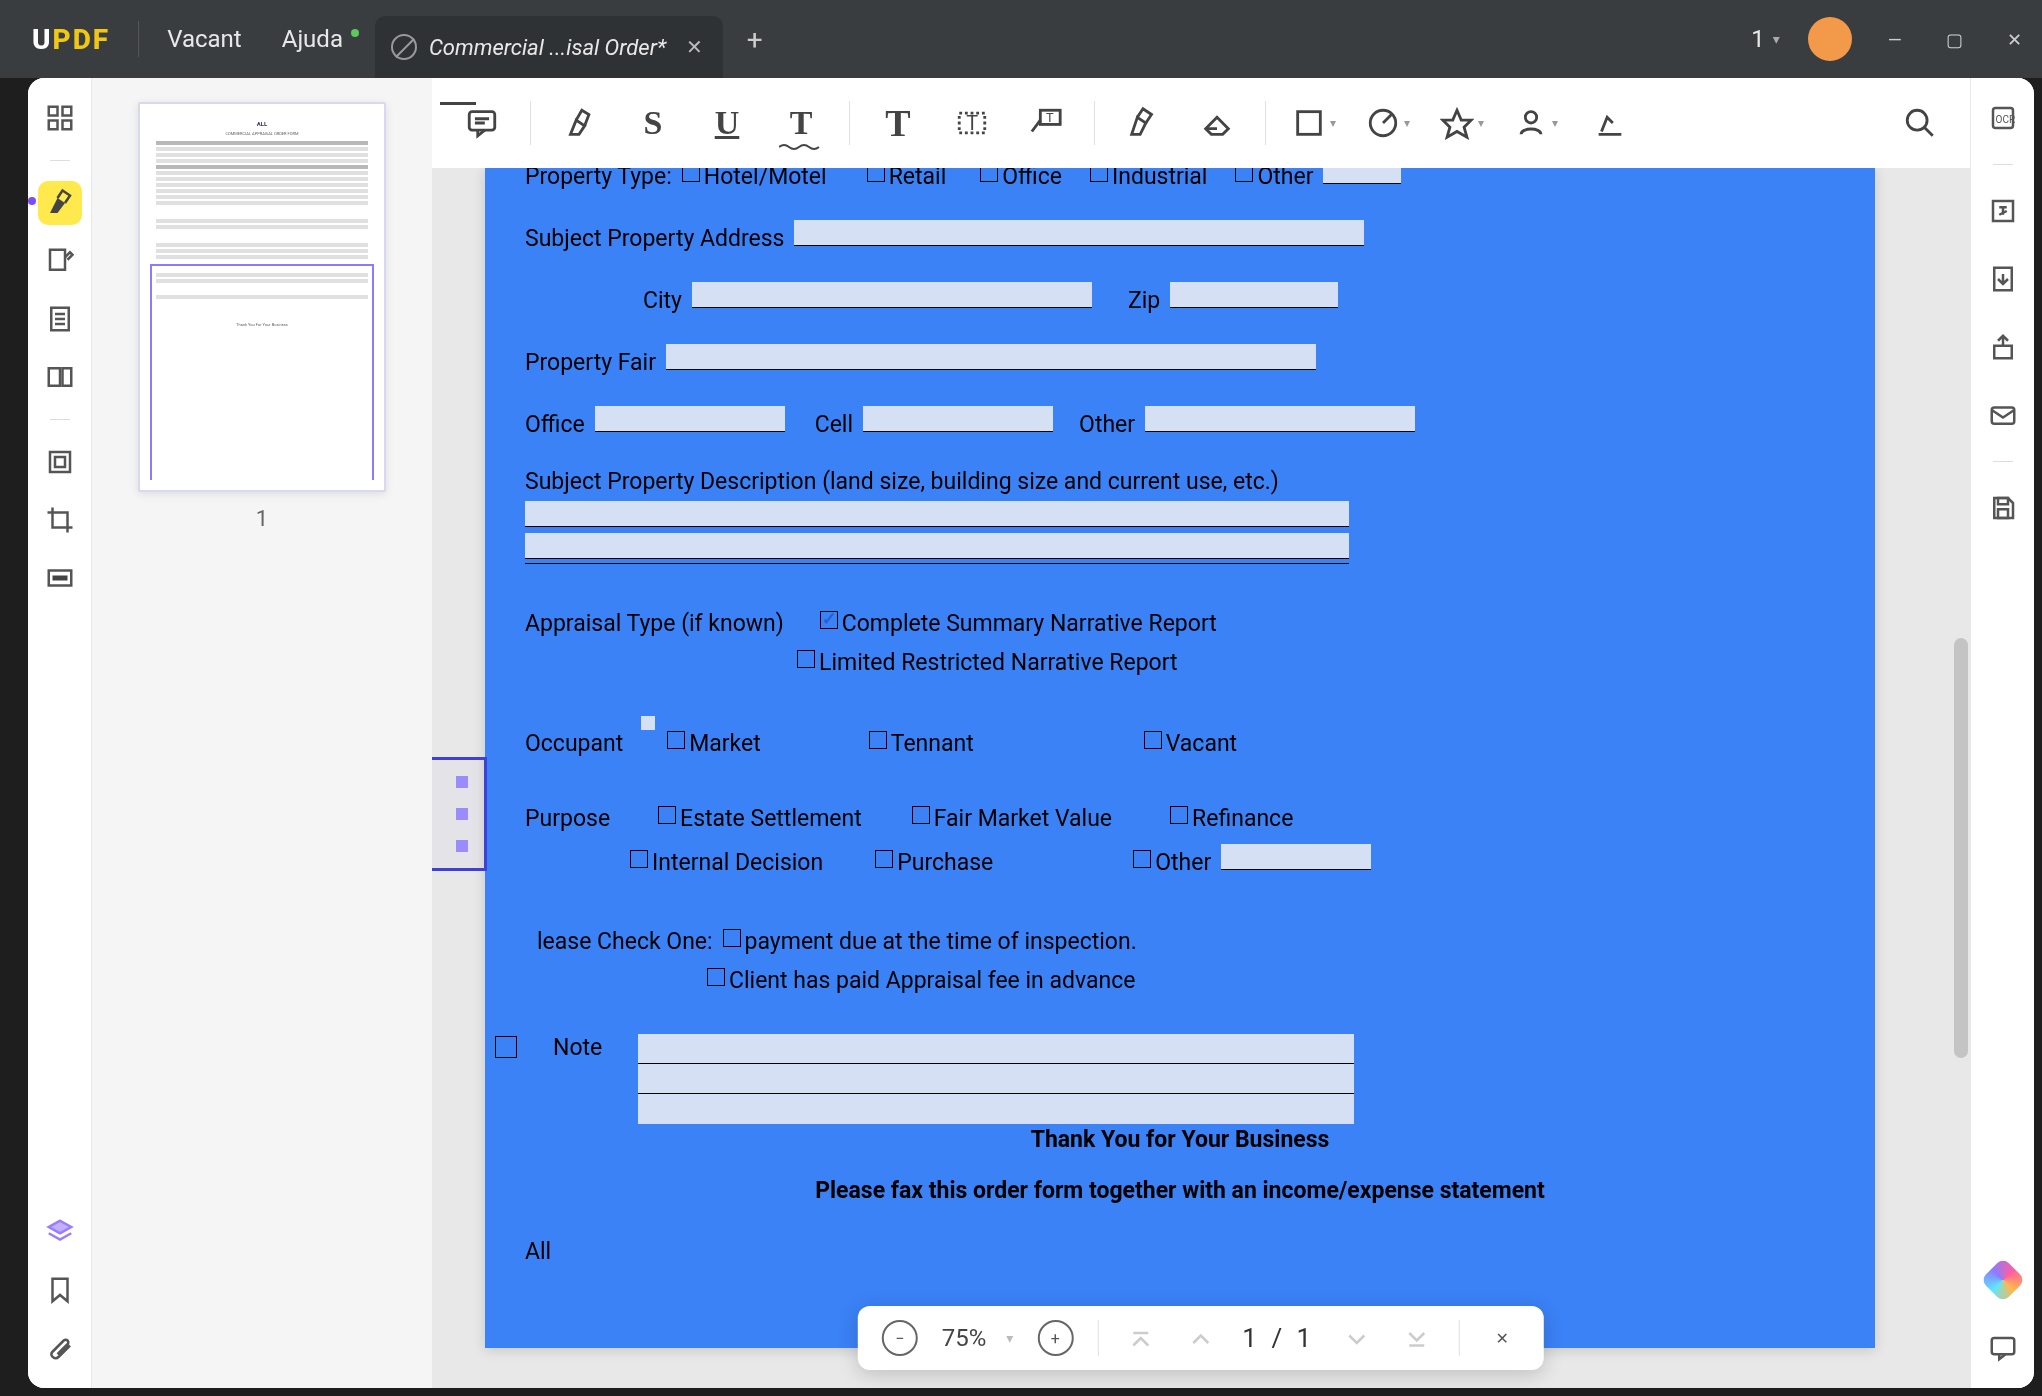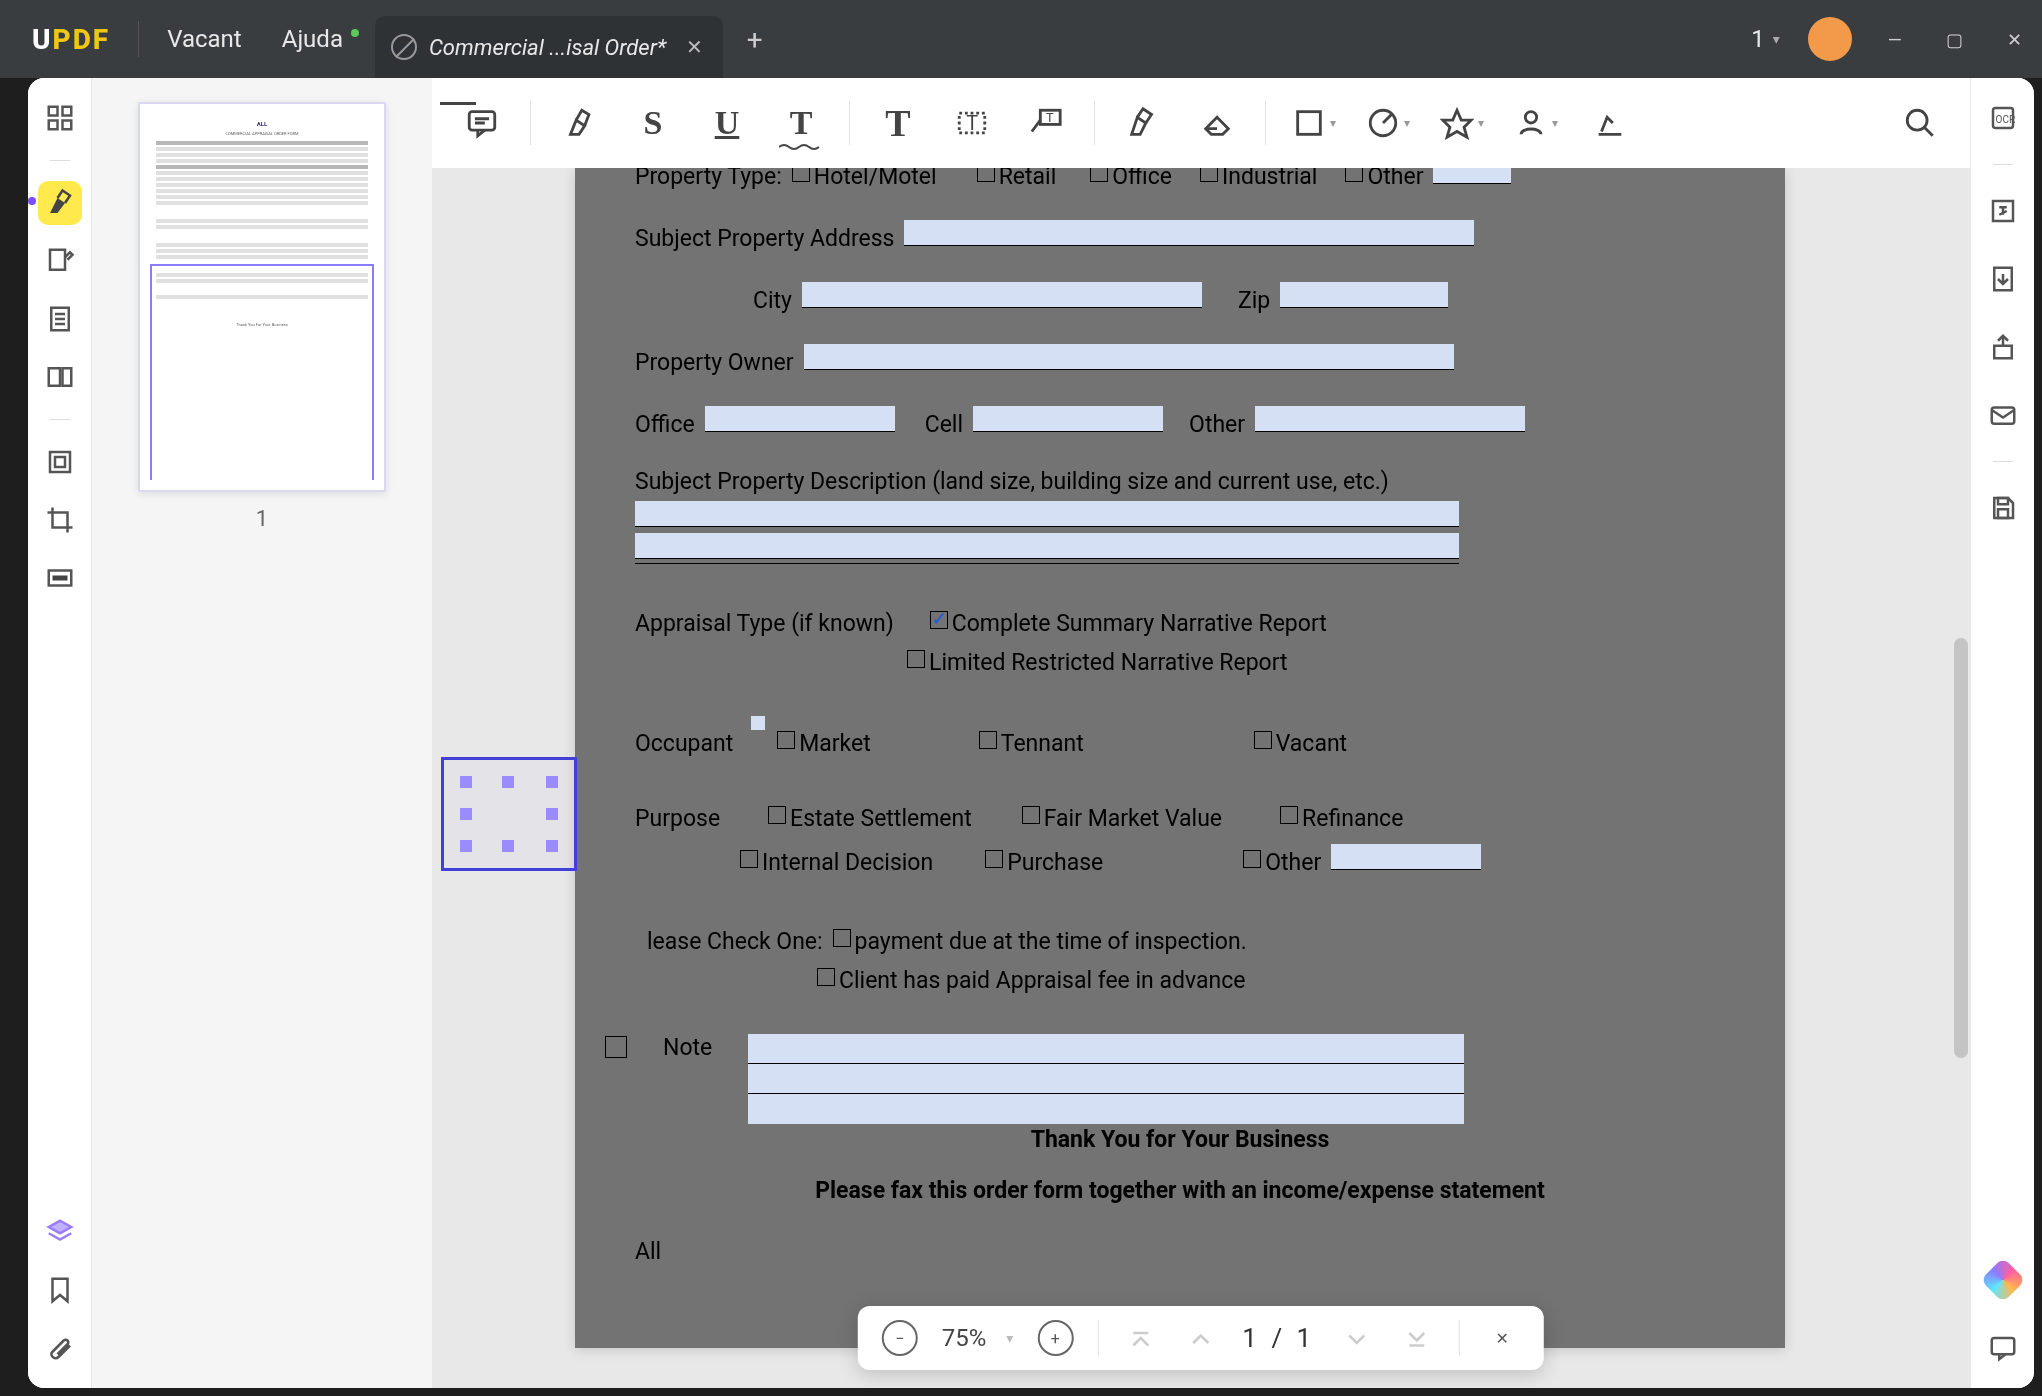--- a/index.html
+++ b/index.html
@@ -51,21 +51,21 @@
   
   .annot-tb { position: absolute; top: 0; left: 0; right: 0; height: 90px; background: #fff; display: flex; align-items: center; padding: 0 24px; gap: 22px; z-index: 10; }
   .at-btn { width: 52px; height: 52px; display: flex; align-items: center; justify-content: center; cursor: pointer; color: #444; border-radius: 8px; }
   .at-sep { width: 1px; height: 44px; background: #e0e0e0; }
   .at-drop { display: flex; align-items: center; cursor: pointer; }
   .at-drop::after { content: '▾'; font-size: 12px; color: #999; margin-left: 4px; }
   .at-spacer { flex: 1; }
 
   
   .page-wrap { position: absolute; top: 90px; left: 0; right: 42px; bottom: 0; overflow: auto; display: flex; justify-content: center; }
-  .page { width: 1210px; background: #737373; box-shadow: 0 2px 12px rgba(0,0,0,0.15); margin: 0 0 40px; padding: 0 60px 60px; position: relative; }
+  .page { width: 1390px; background: #3b82f6; box-shadow: 0 2px 12px rgba(0,0,0,0.15); margin: 0 0 40px; padding: 0 40px 60px; position: relative; }
   .form-row { display: flex; align-items: baseline; gap: 10px; margin-top: 30px; font-size: 23px; color: #000; font-family: Georgia, serif; }
   .form-row.mt-sm { margin-top: 12px; }
   .lbl { white-space: nowrap; }
   .fld { display: inline-block; border-bottom: 1.5px solid #000; background: #d6e0f5; height: 26px; }
   .cb { display: inline-block; width: 18px; height: 18px; border: 1.5px solid #000; vertical-align: middle; margin-right: 4px; position: relative; top: -2px; }
   .cb.lg { width: 22px; height: 22px; }
   .cb.chk::before { content: '✓'; position: absolute; left: 1px; top: -4px; font-size: 18px; color: #2a5fd0; font-weight: bold; }
   .opt { display: inline-flex; align-items: baseline; gap: 0; }
   .desc-line { height: 26px; background: #d6e0f5; border-bottom: 1.5px solid #000; margin-top: 6px; }
   .note-area { display: inline-block; vertical-align: top; }
@@ -368,21 +368,21 @@
 
         <div class="form-row" style="padding-left:118px">
           <span class="lbl">City</span>
           <span class="fld" style="width:400px"></span>
           <span style="width:16px"></span>
           <span class="lbl">Zip</span>
           <span class="fld" style="width:168px"></span>
         </div>
 
         <div class="form-row">
-          <span class="lbl">Property Owner</span>
+          <span class="lbl">Property Fair</span>
           <span class="fld" style="width:650px"></span>
         </div>
 
         <div class="form-row">
           <span class="lbl">Office</span>
           <span class="fld" style="width:190px"></span>
           <span style="width:10px"></span>
           <span class="lbl">Cell</span>
           <span class="fld" style="width:190px"></span>
           <span style="width:6px"></span>

